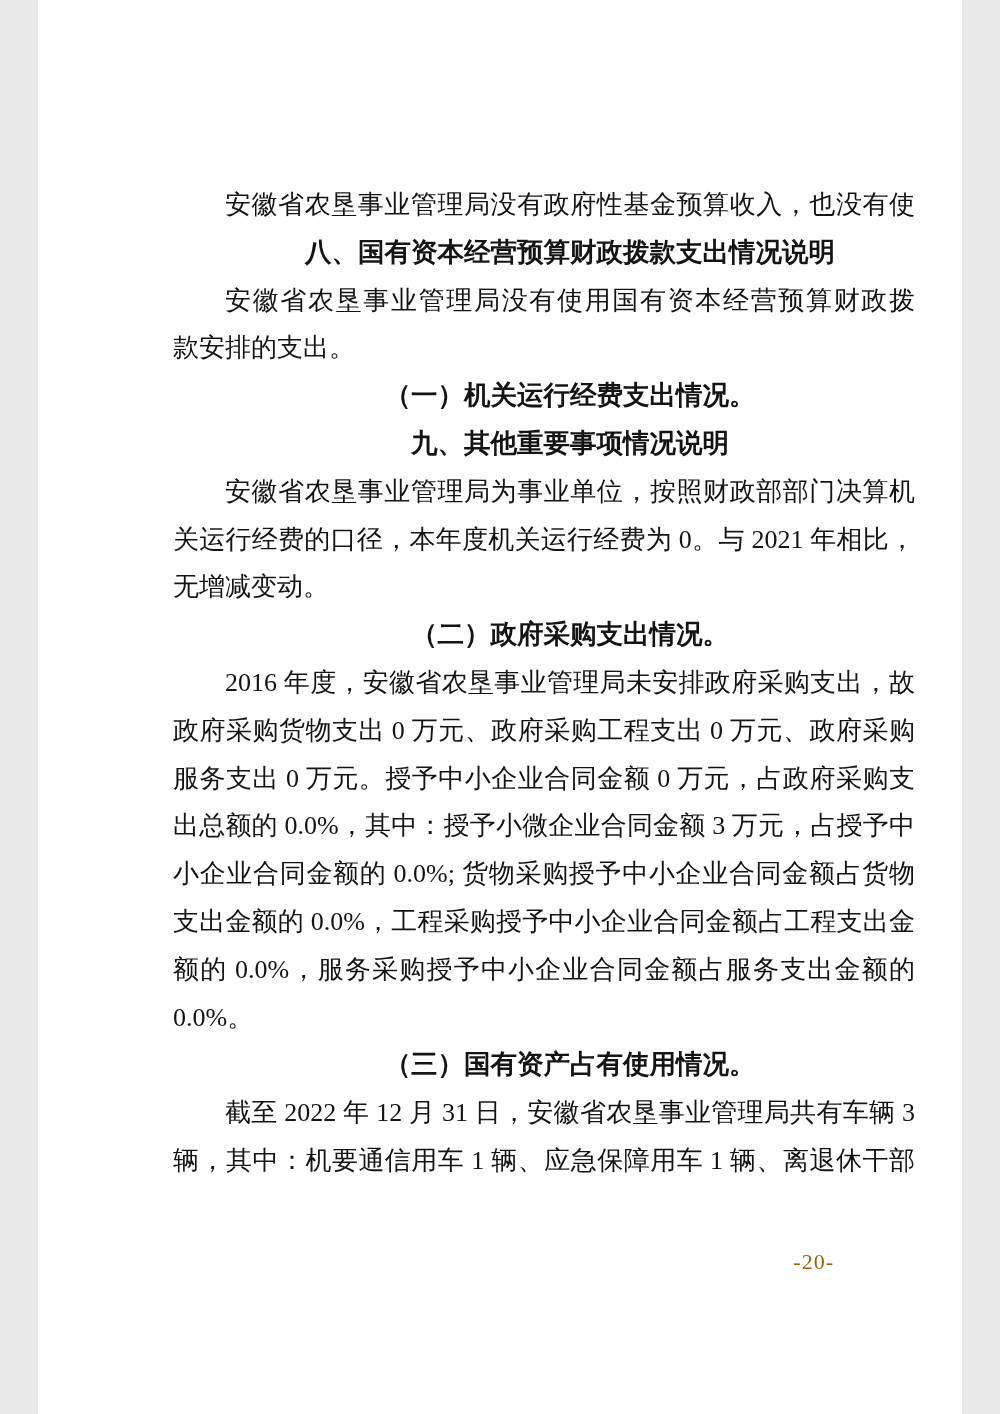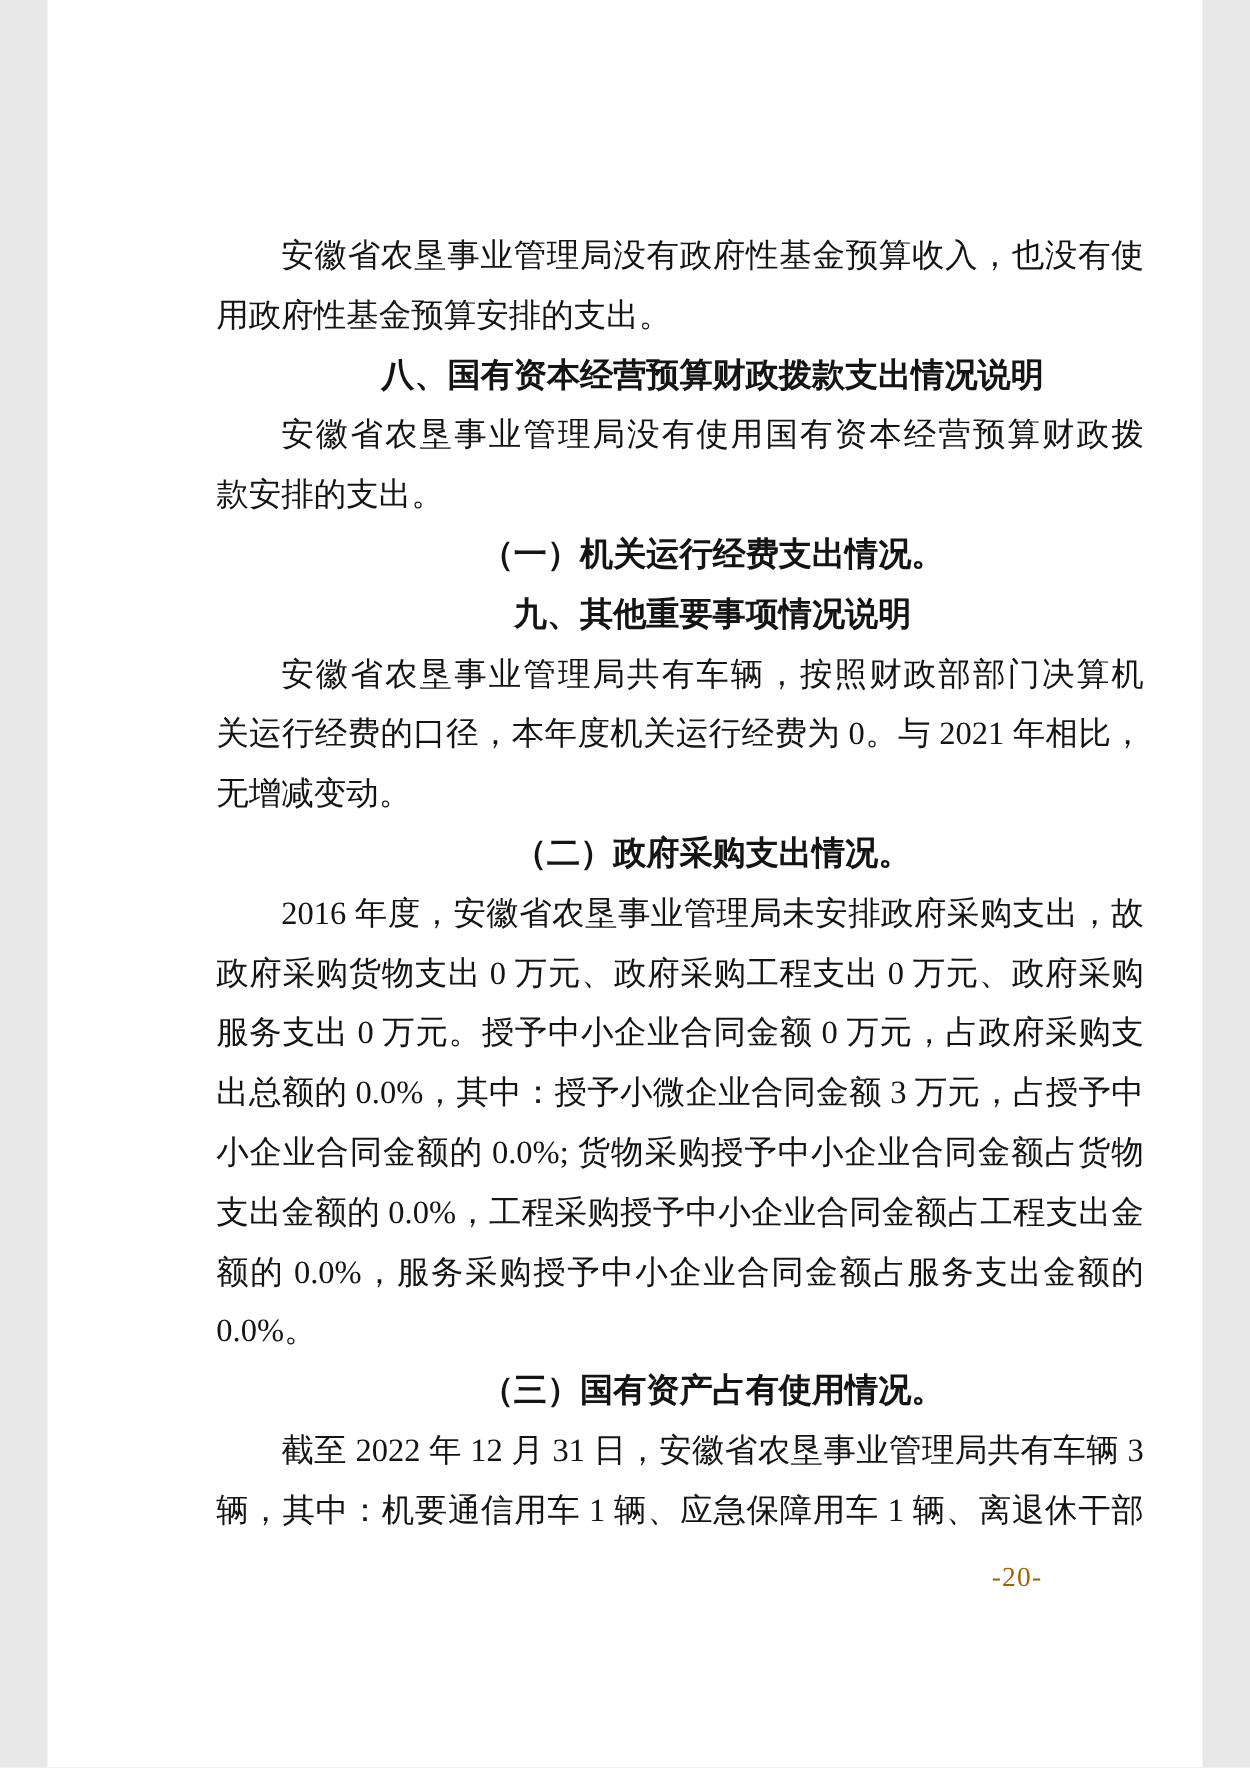--- a/index.html
+++ b/index.html
@@ -48,27 +48,26 @@
     font-family: "Liberation Serif", "DejaVu Serif", serif;
     color: #a16207;
   }
 </style>
 </head>
 <body>
 
 <div class="page" style="background: rgb(255, 255, 255); color: rgb(20, 20, 20);">
   <div class="doc-body">
       <div class="line body fill indent">安徽省农垦事业管理局没有政府性基金预算收入，也没有使</div>
-      <div class="line body">用政府性基金预算安排的支出。</div>
       <div class="line heading1 indent">八、国有资本经营预算财政拨款支出情况说明</div>
       <div class="line body fill indent">安徽省农垦事业管理局没有使用国有资本经营预算财政拨</div>
       <div class="line body">款安排的支出。</div>
       <div class="line heading2 indent">（一）机关运行经费支出情况。</div>
       <div class="line heading1 indent">九、其他重要事项情况说明</div>
-      <div class="line body fill indent">安徽省农垦事业管理局共有车辆，按照财政部部门决算机</div>
+      <div class="line body fill indent">安徽省农垦事业管理局为事业单位，按照财政部部门决算机</div>
       <div class="line body fill">关运行经费的口径，本年度机关运行经费为 0。与 2021 年相比，</div>
       <div class="line body">无增减变动。</div>
       <div class="line heading2 indent">（二）政府采购支出情况。</div>
       <div class="line body fill indent">2016 年度，安徽省农垦事业管理局未安排政府采购支出，故</div>
       <div class="line body fill">政府采购货物支出 0 万元、政府采购工程支出 0 万元、政府采购</div>
       <div class="line body fill">服务支出 0 万元。授予中小企业合同金额 0 万元，占政府采购支</div>
       <div class="line body fill">出总额的 0.0%，其中：授予小微企业合同金额 3 万元，占授予中</div>
       <div class="line body fill">小企业合同金额的 0.0%; 货物采购授予中小企业合同金额占货物</div>
       <div class="line body fill">支出金额的 0.0%，工程采购授予中小企业合同金额占工程支出金</div>
       <div class="line body fill">额的 0.0%，服务采购授予中小企业合同金额占服务支出金额的</div>

